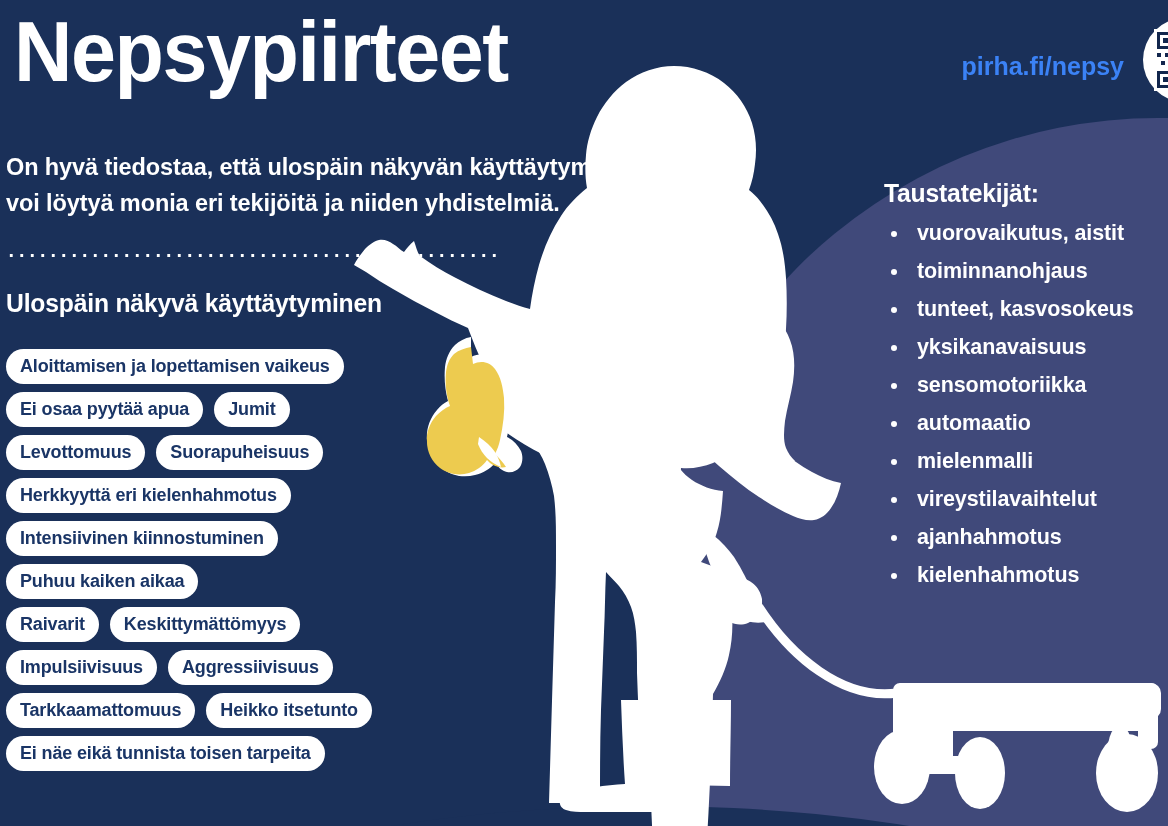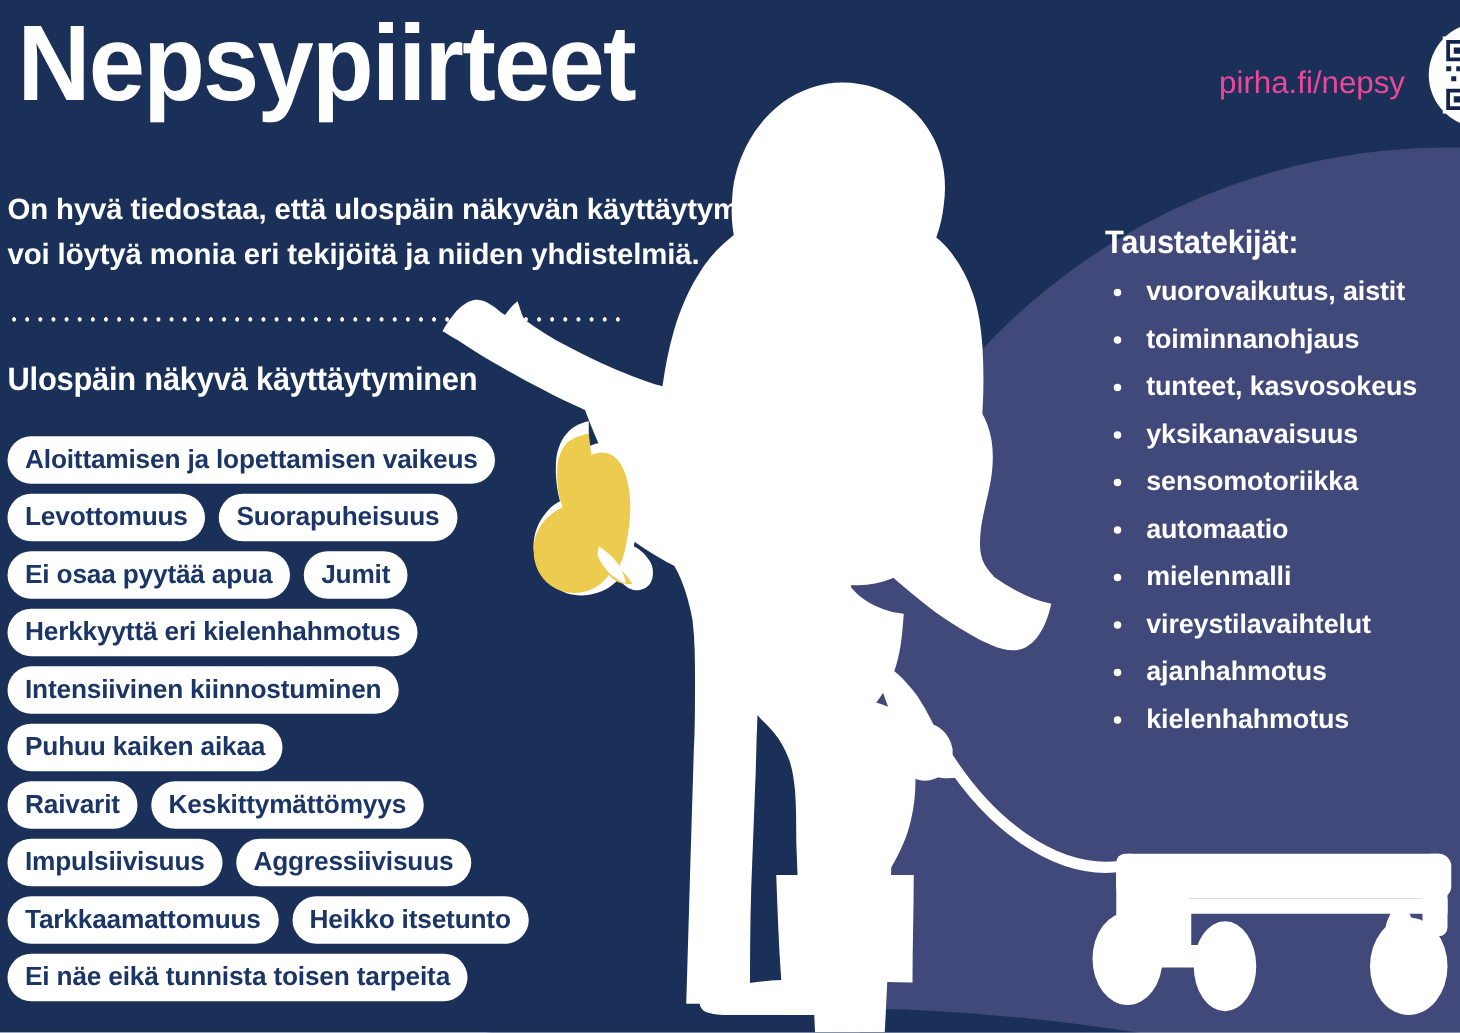--- a/index.html
+++ b/index.html
@@ -50,23 +50,23 @@
     font-weight: 700;
     letter-spacing: -1.5px;
     transform: scaleX(0.94);
     transform-origin: left top;
     white-space: nowrap;
   }
   .url {
     position: absolute;
     right: 68px;
     top: 52px;
-    color: #ec4899;
+    color: #3b82f6;
     font-size: 25px;
-    font-weight: 400;
+    font-weight: 700;
     letter-spacing: 0px;
     white-space: nowrap;
   }
   .qr-badge {
     position: absolute;
     left: 1143px;
     top: 18px;
     width: 84px;
     height: 84px;
     border-radius: 50%;
@@ -127,21 +127,21 @@
   }
   .tag-row {
     display: flex;
     flex-direction: row;
     gap: 11px;
   }
   .tag {
     display: inline-block;
     background: #ffffff;
     color: #1a3566;
-    font-size: 21px;
+    font-size: 18px;
     font-weight: 700;
     letter-spacing: -0.15px;
     line-height: 1;
     padding: 8px 14px 9px 14px;
     border-radius: 22px;
     white-space: nowrap;
   }
 
   
   .factors {
@@ -474,26 +474,26 @@
 
   <p class="intro">On hyvä tiedostaa, että ulospäin näkyvän käyttäytymisen taustalta voi löytyä monia eri tekijöitä ja niiden yhdistelmiä.</p>
   <div class="dotted-rule"></div>
   <h2 class="section-heading">Ulospäin näkyvä käyttäytyminen</h2>
 
   <div class="tag-rows">
     <div class="tag-row">
       <span class="tag">Aloittamisen ja lopettamisen vaikeus</span>
     </div>
     <div class="tag-row">
+      <span class="tag">Ei osaa pyytää apua</span>
+      <span class="tag">Jumit</span>
+    </div>
+    <div class="tag-row">
       <span class="tag">Levottomuus</span>
       <span class="tag">Suorapuheisuus</span>
-    </div>
-    <div class="tag-row">
-      <span class="tag">Ei osaa pyytää apua</span>
-      <span class="tag">Jumit</span>
     </div>
     <div class="tag-row">
       <span class="tag">Herkkyyttä eri kielenhahmotus</span>
     </div>
     <div class="tag-row">
       <span class="tag">Intensiivinen kiinnostuminen</span>
     </div>
     <div class="tag-row">
       <span class="tag">Puhuu kaiken aikaa</span>
     </div>

